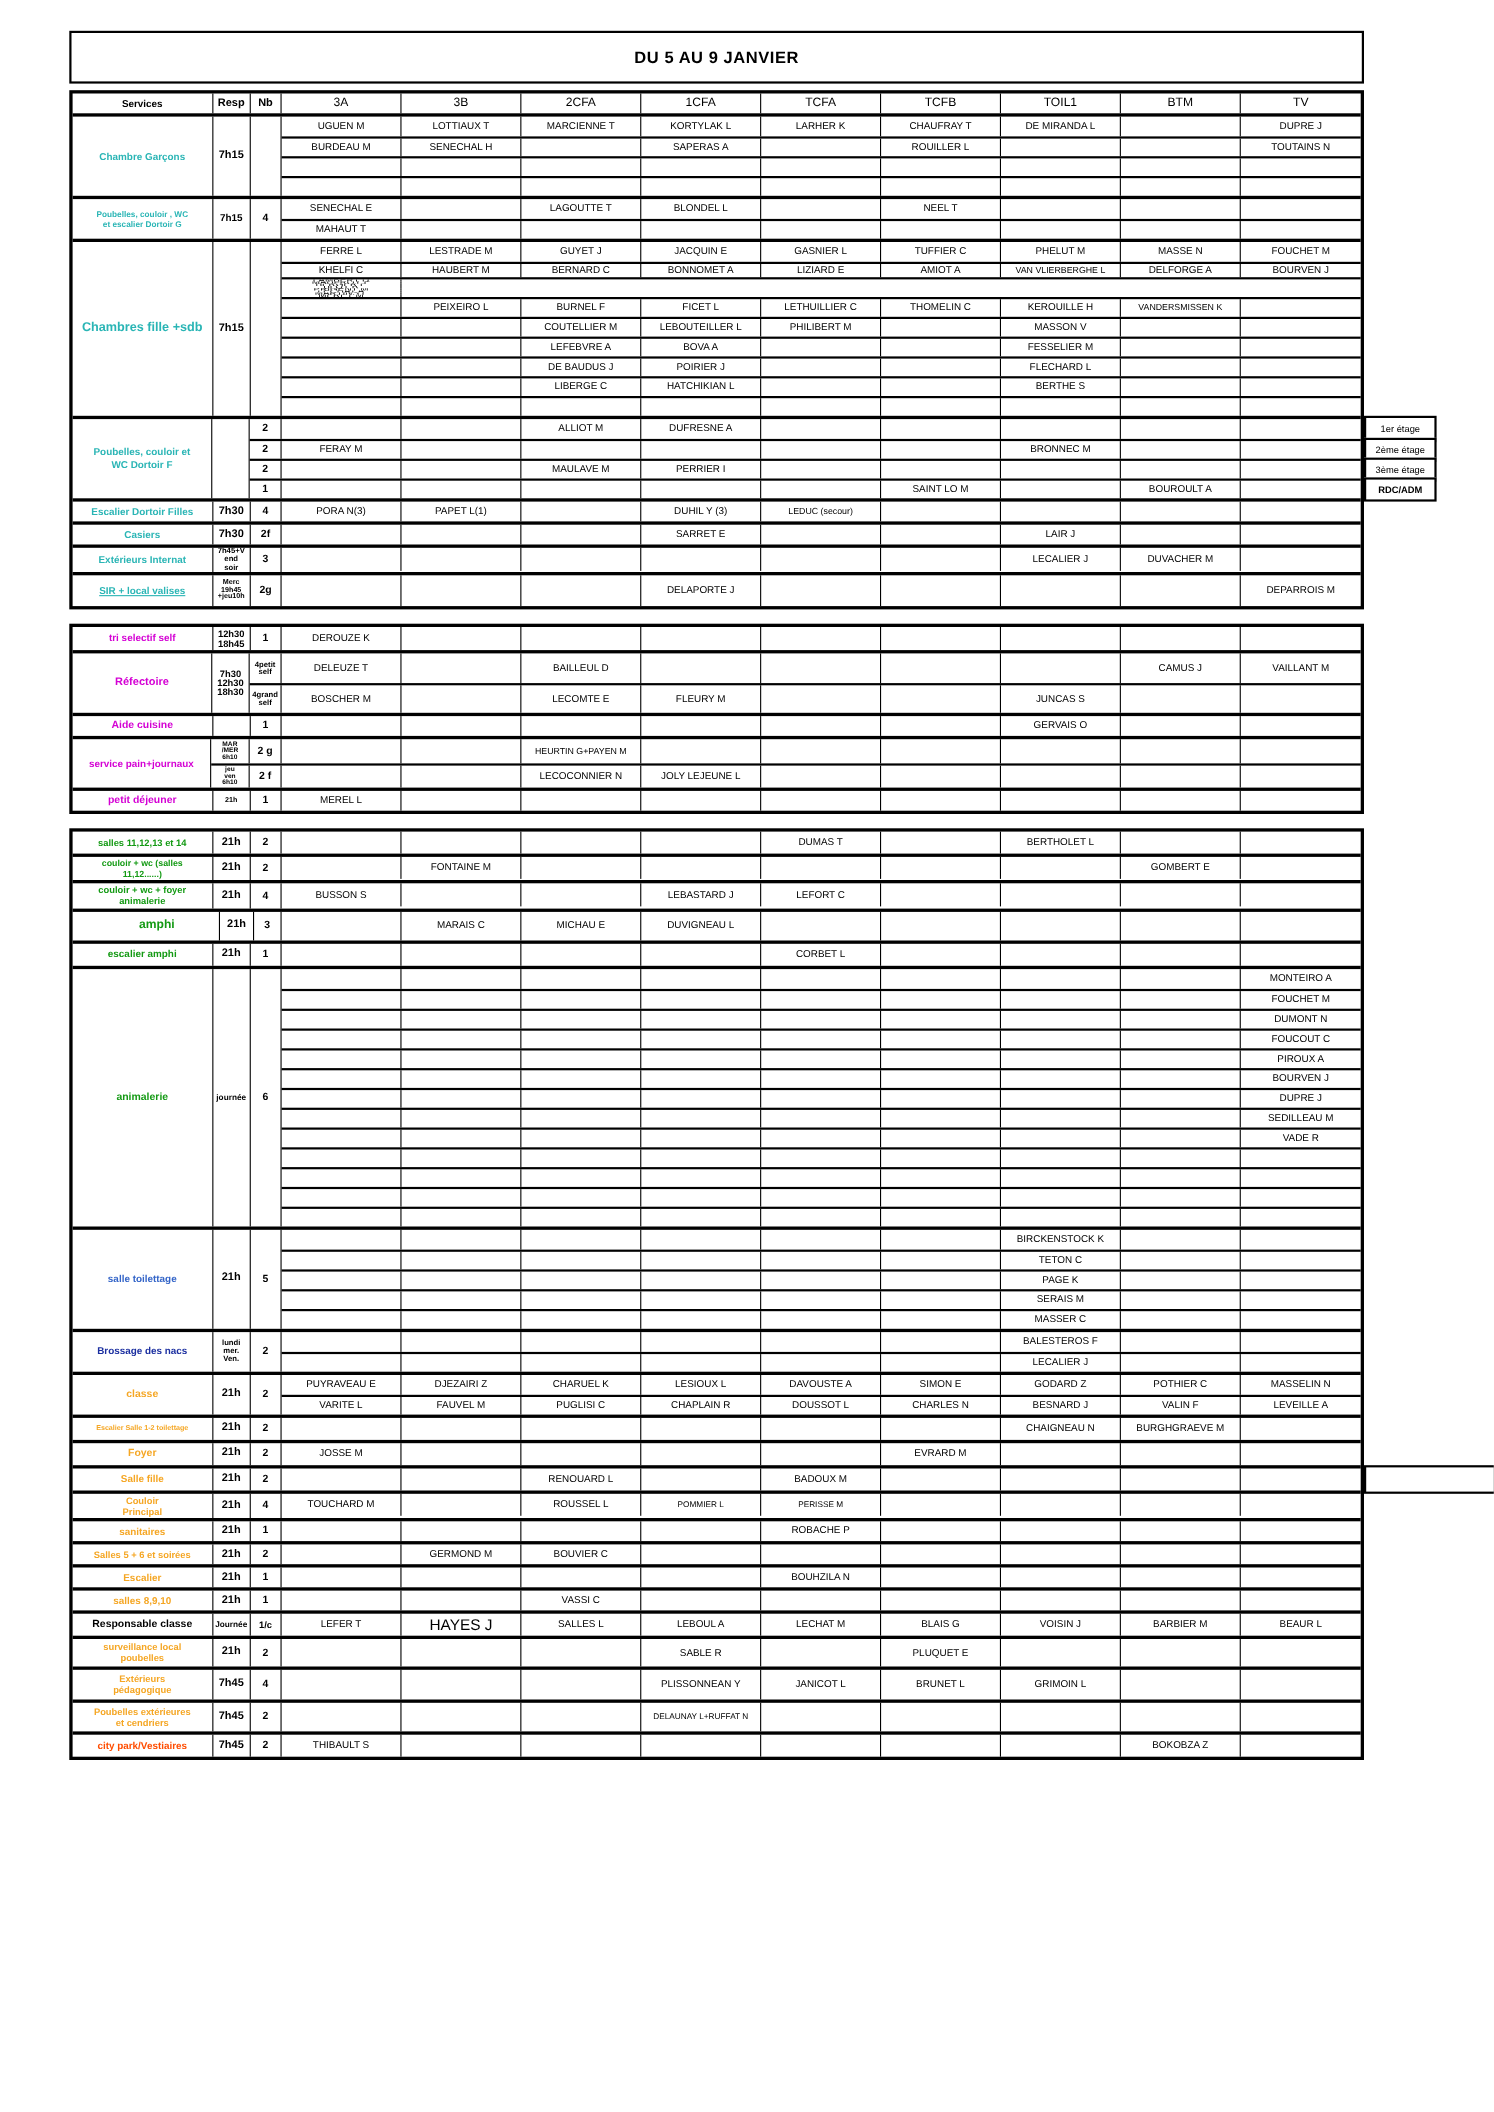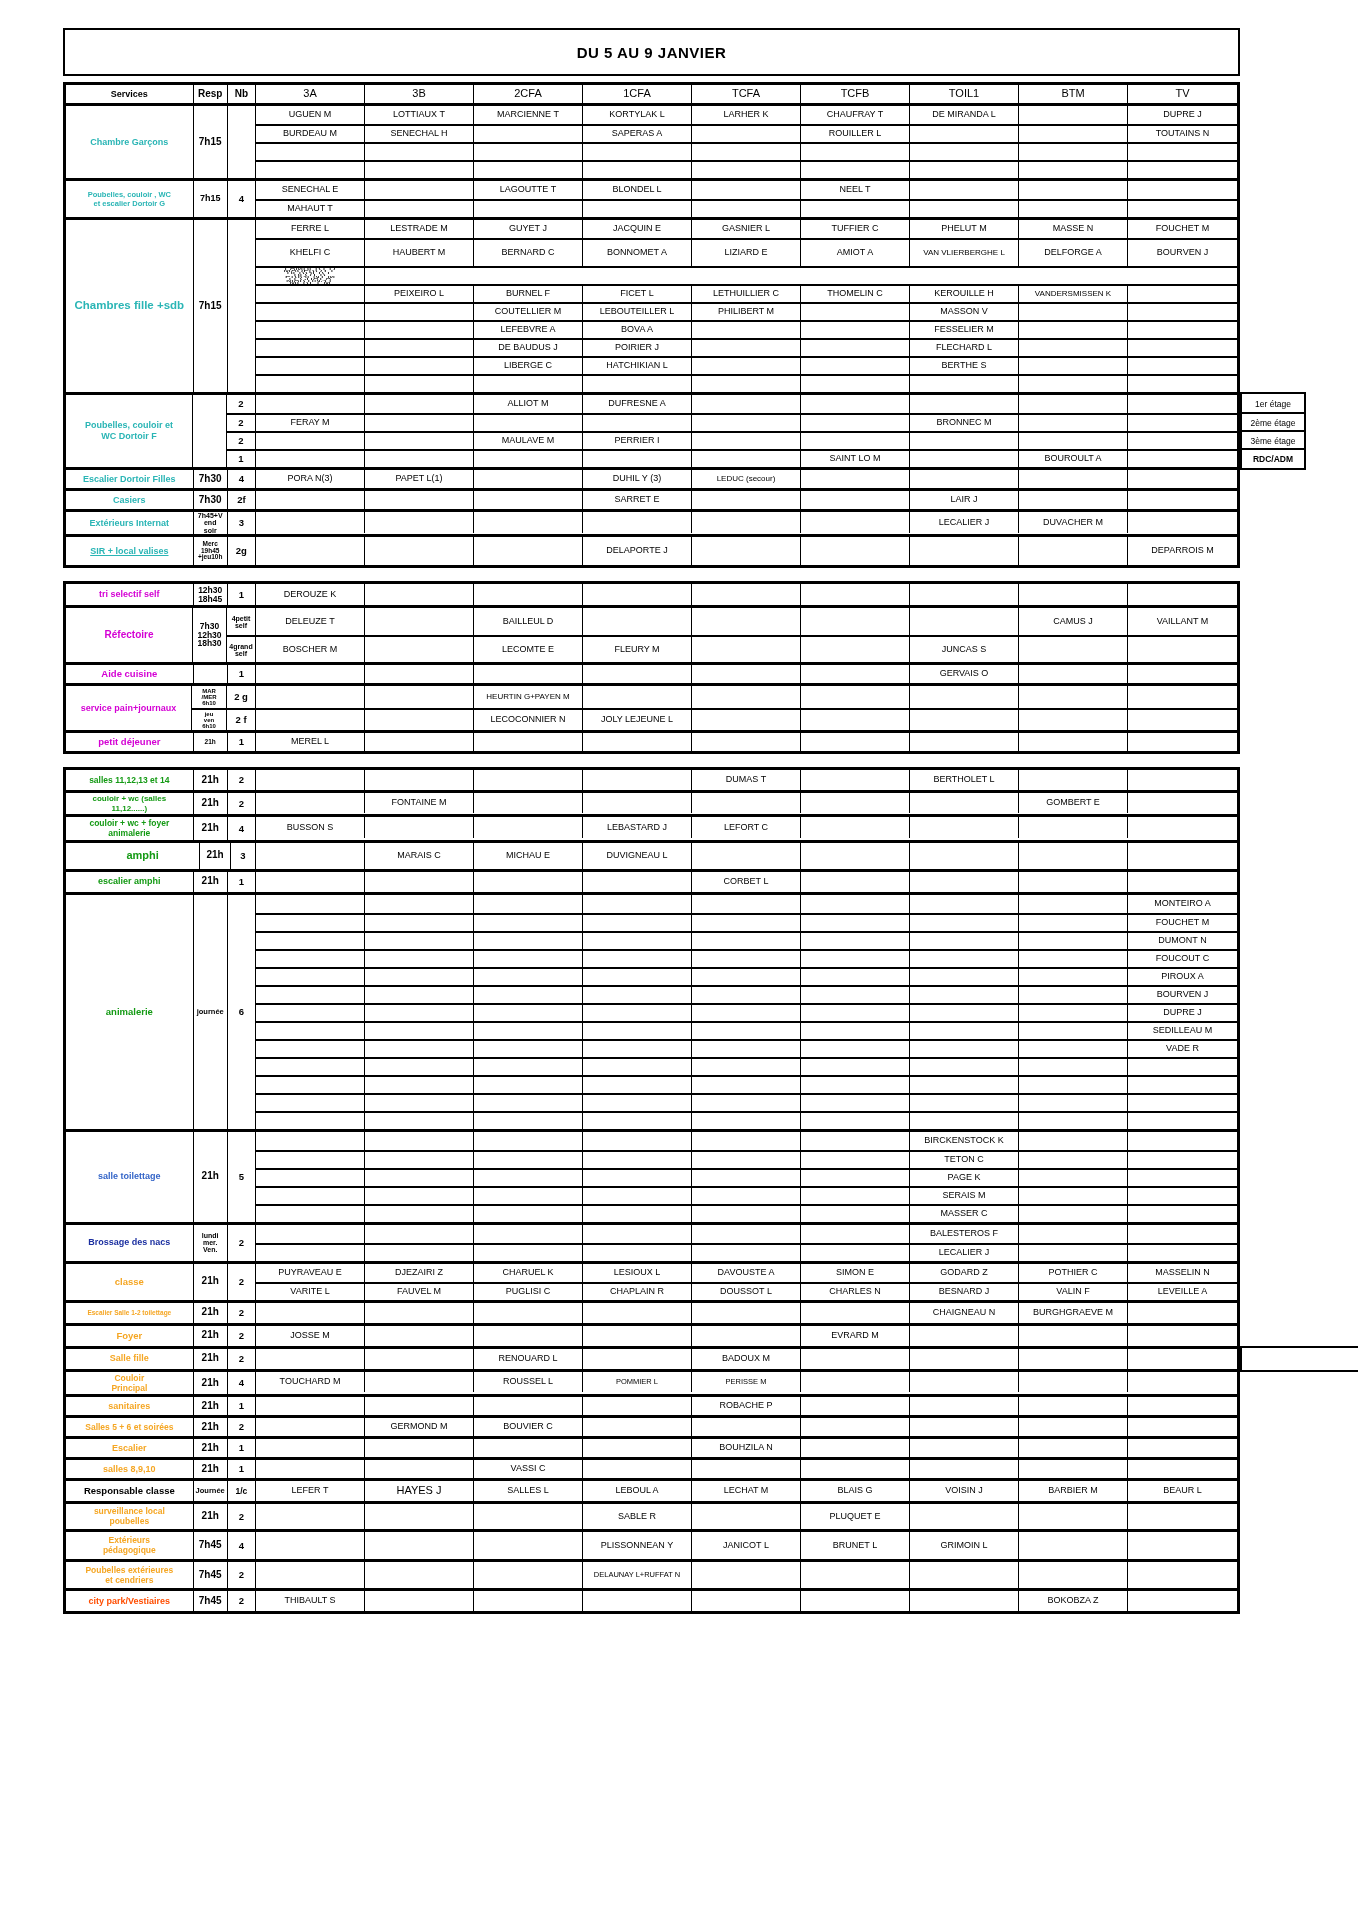--- a/index.html
+++ b/index.html
@@ -153,21 +153,21 @@
             <div class="cell" style="font-size: 9px;">FERRE L</div>
             <div class="cell" style="font-size: 9px;">LESTRADE M</div>
             <div class="cell" style="font-size: 9px;">GUYET J</div>
             <div class="cell" style="font-size: 9px;">JACQUIN E</div>
             <div class="cell" style="font-size: 9px;">GASNIER L</div>
             <div class="cell" style="font-size: 9px;">TUFFIER C</div>
             <div class="cell" style="font-size: 9px;">PHELUT M</div>
             <div class="cell" style="font-size: 9px;">MASSE N</div>
             <div class="cell last" style="font-size: 9px;">FOUCHET M</div>
           </div>
-          <div class="row" style="height: 28px;">
+          <div class="row" style="height: 14px;">
             <div class="cell" style="font-size: 9px;">KHELFI C</div>
             <div class="cell" style="font-size: 9px;">HAUBERT M</div>
             <div class="cell" style="font-size: 9px;">BERNARD C</div>
             <div class="cell" style="font-size: 9px;">BONNOMET A</div>
             <div class="cell" style="font-size: 9px;">LIZIARD E</div>
             <div class="cell" style="font-size: 9px;">AMIOT A</div>
             <div class="cell" style="font-size: 8px;">VAN VLIERBERGHE L</div>
             <div class="cell" style="font-size: 9px;">DELFORGE A</div>
             <div class="cell last" style="font-size: 9px;">BOURVEN J</div>
           </div>
@@ -1023,21 +1023,21 @@
           </div>
         </div>
       </div>
       <div class="group">
         <div class="svc" style="font-size: 9.5px; color: rgb(0, 0, 0);">Responsable classe</div>
         <div class="resp" style="font-size: 7.5px;">Journée</div>
         <div class="nb" style="font-size: 8.5px;">1/c</div>
         <div class="rows">
           <div class="row" style="height: 20px;">
             <div class="cell" style="font-size: 9px;">LEFER T</div>
-            <div class="cell" style="font-size: 11px;">HAYES J</div>
+            <div class="cell" style="font-size: 14px;">HAYES J</div>
             <div class="cell" style="font-size: 9px;">SALLES L</div>
             <div class="cell" style="font-size: 9px;">LEBOUL A</div>
             <div class="cell" style="font-size: 9px;">LECHAT M</div>
             <div class="cell" style="font-size: 9px;">BLAIS G</div>
             <div class="cell" style="font-size: 9px;">VOISIN J</div>
             <div class="cell" style="font-size: 9px;">BARBIER M</div>
             <div class="cell last" style="font-size: 9px;">BEAUR L</div>
           </div>
         </div>
       </div>

